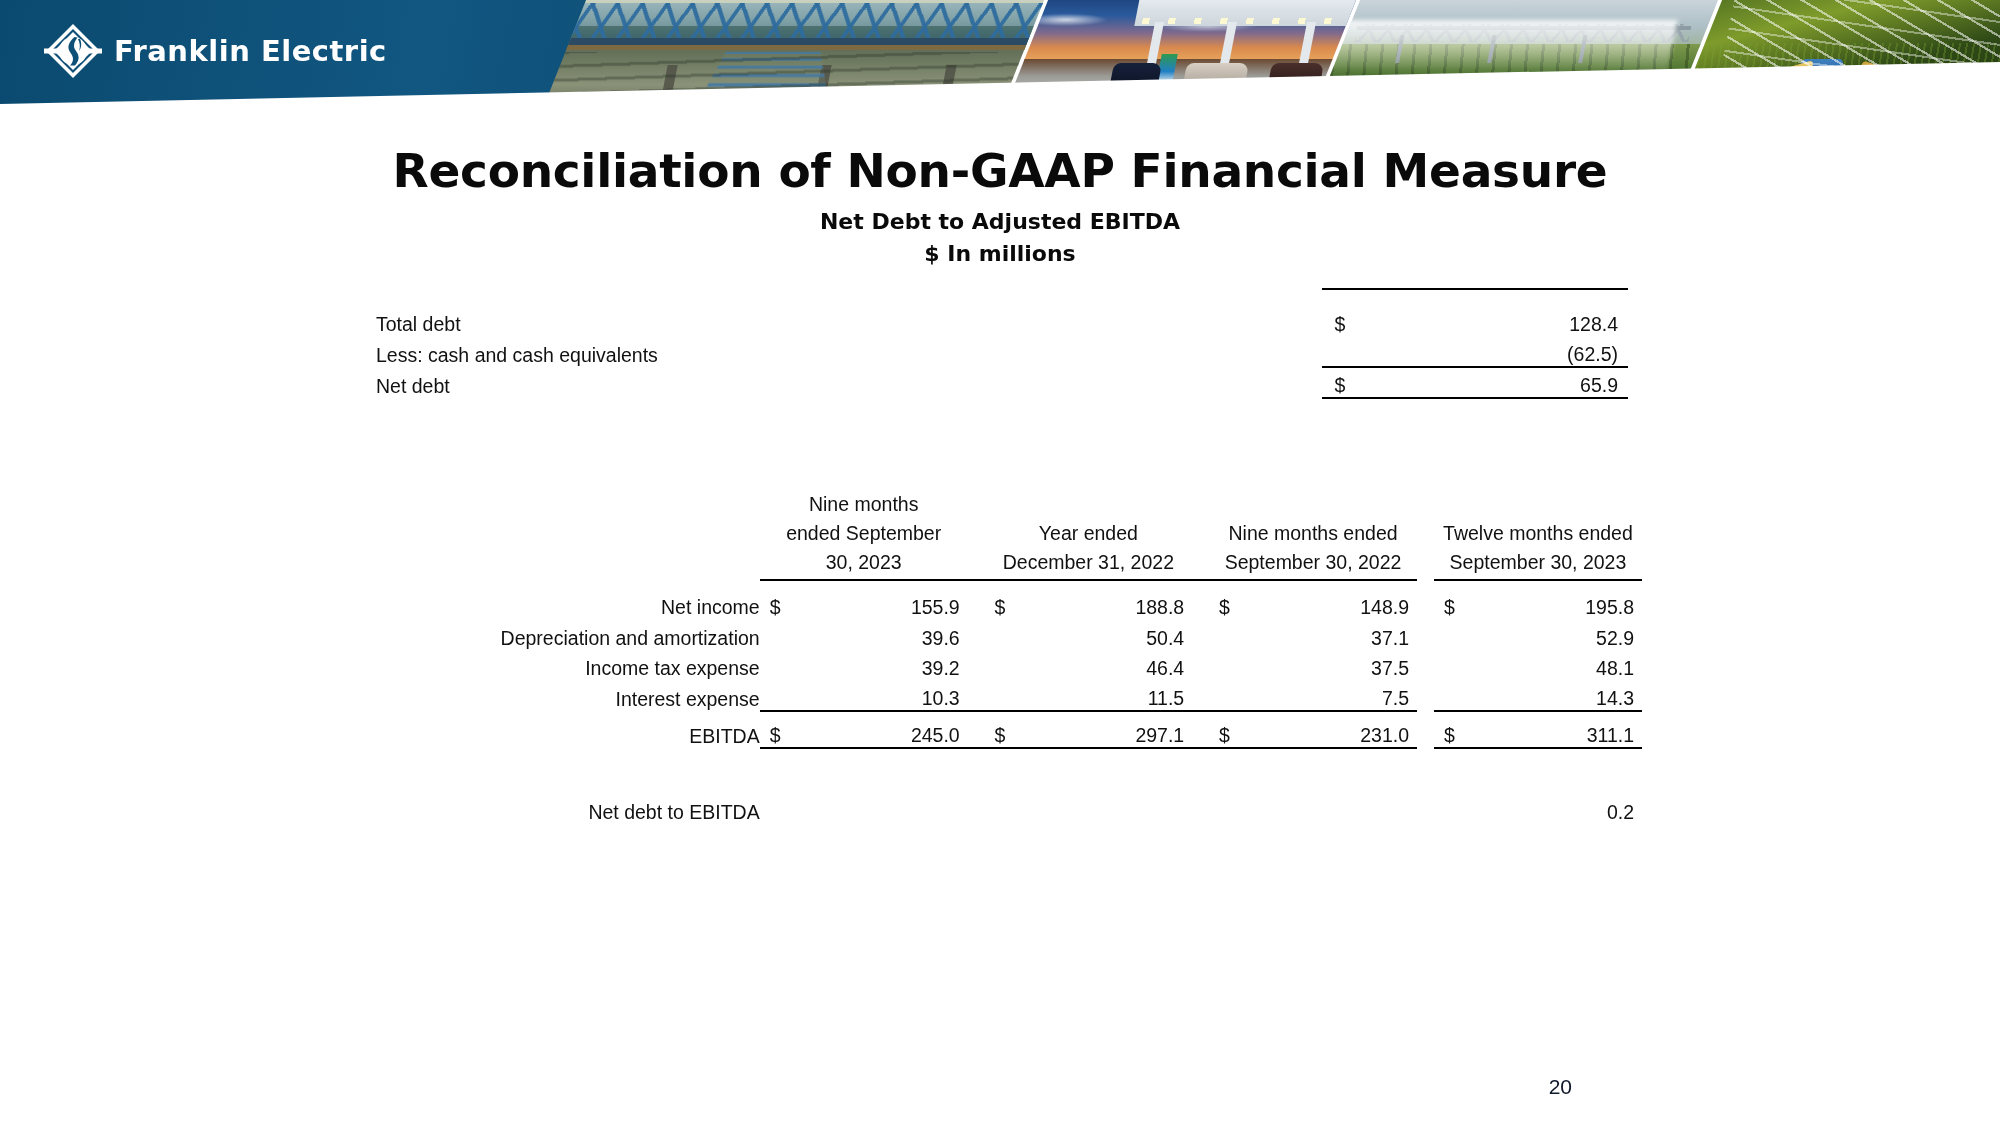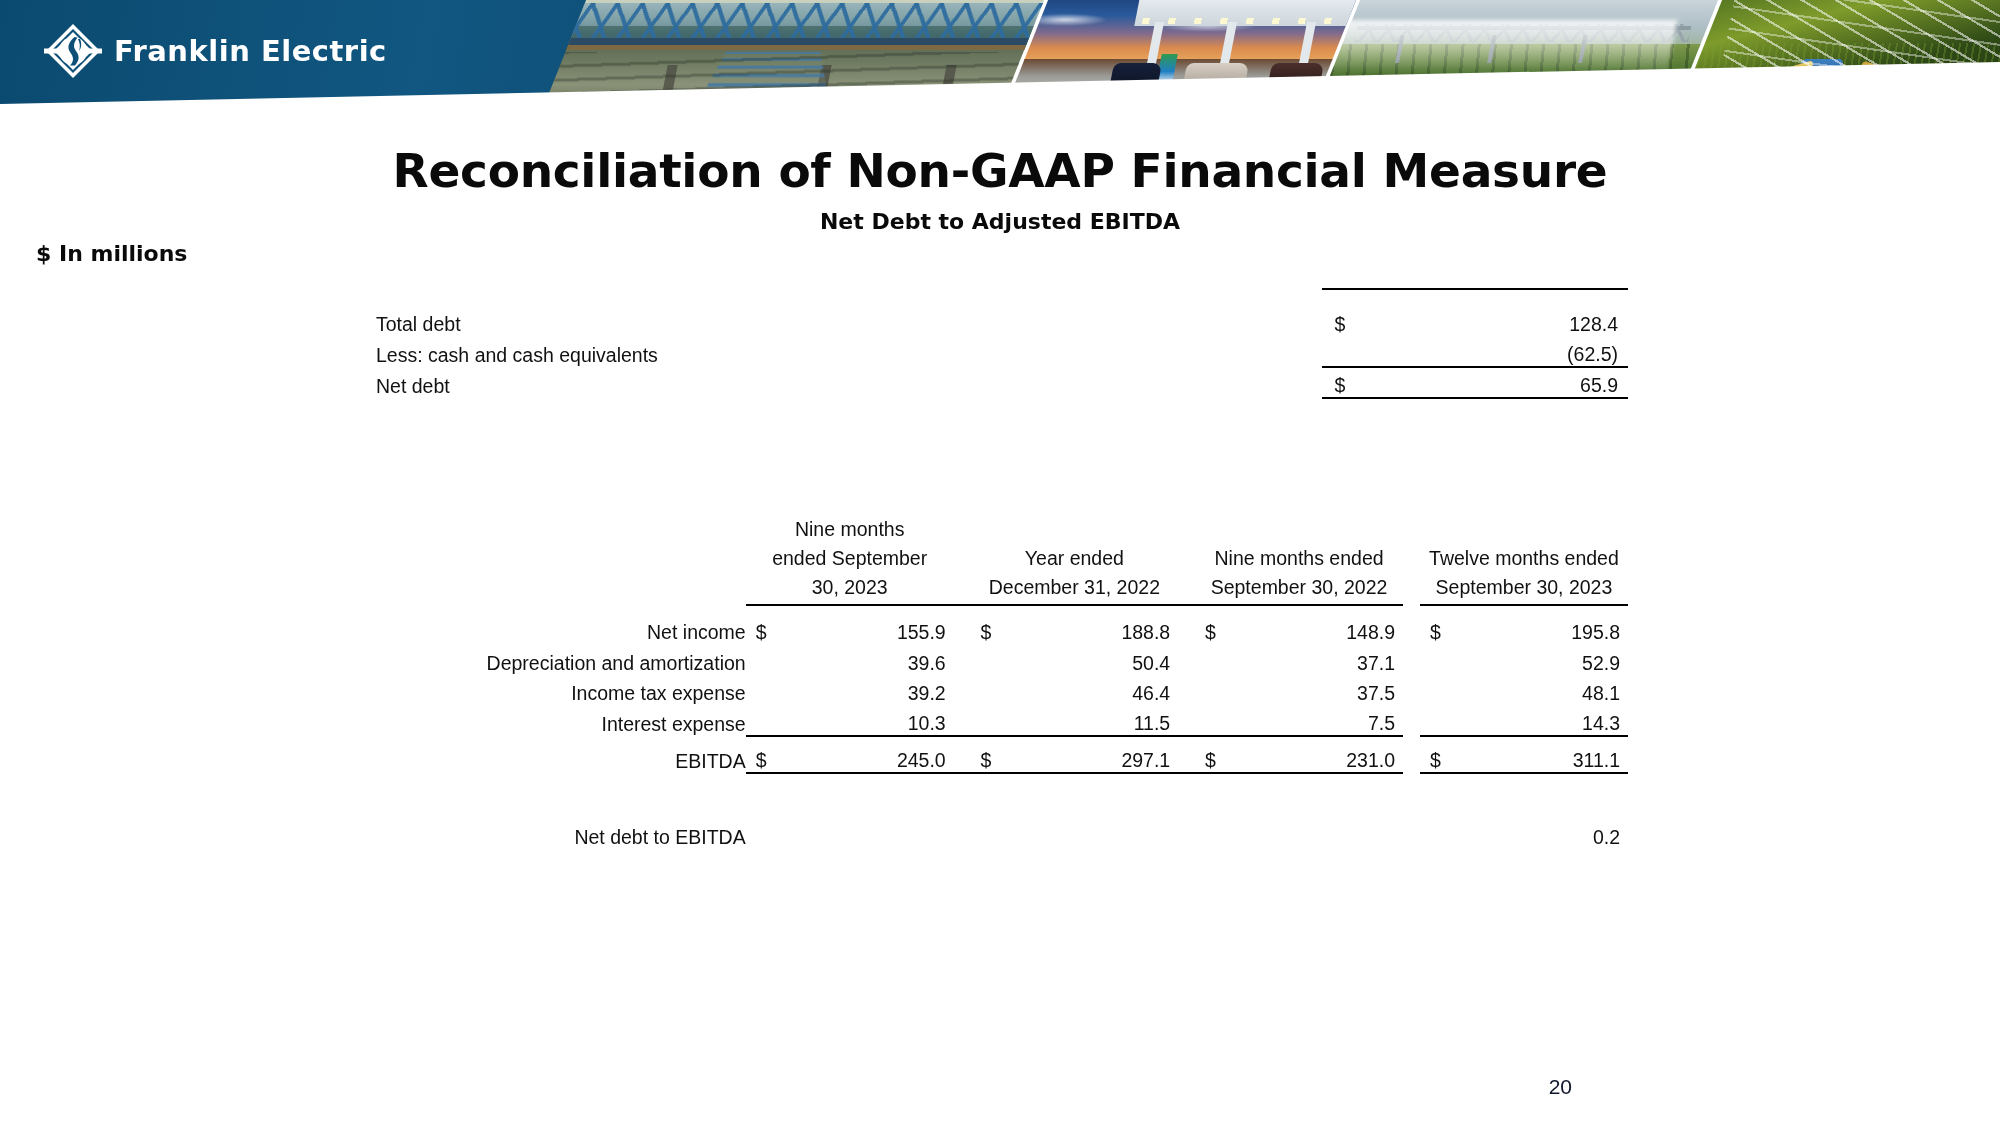--- a/index.html
+++ b/index.html
@@ -255,25 +255,25 @@
     top: 209px; left: 0; width: 2000px;
     text-align: center;
     font-family: "DejaVu Sans", sans-serif;
     font-size: 22px;
     font-weight: bold;
     color: #0a0a0a;
   }
   .subtitle2 {
     position: absolute;
     top: 241px; left: 0; width: 2000px;
+    text-align: center;
     font-family: "DejaVu Sans", sans-serif;
     font-size: 22px;
     font-weight: bold;
     color: #0a0a0a;
-    padding-left: 36px;
   }
 
   
   .tbl {
     position: absolute;
     font-family: "Liberation Sans", sans-serif;
     font-size: 19.5px;
     color: #111111;
     border-collapse: collapse;
   }
@@ -289,21 +289,21 @@
     padding-bottom: 3px;
     line-height: 1.33;
   }
   .rule-top td { border-top: 2px solid #000; }
   .rule-bot td { border-bottom: 2px solid #000; }
   .rowh { height: 31px; }
   .rowh-hdr { height: 26px; }
   .gap-row td { height: 18px; }
 
   
-  #table-ebitda { top: 492px; left: 374px; width: 1254px; margin-top: 25px; }
+  #table-ebitda { top: 492px; left: 388px; width: 1254px; }
   #table-ebitda .lbl { width: 390px; text-align: right; padding-left: 2px; }
   #table-ebitda .cur { width: 38px; text-align: left; padding-left: 10px; }
   #table-ebitda .num { width: 178px; text-align: right; padding-right: 8px; }
   #table-ebitda .spacer { width: 18px; }
   #table-ebitda .hdr-cell {
     text-align: center;
     line-height: 1.28;
     padding-bottom: 4px;
     font-size: 19.5px;
   }

